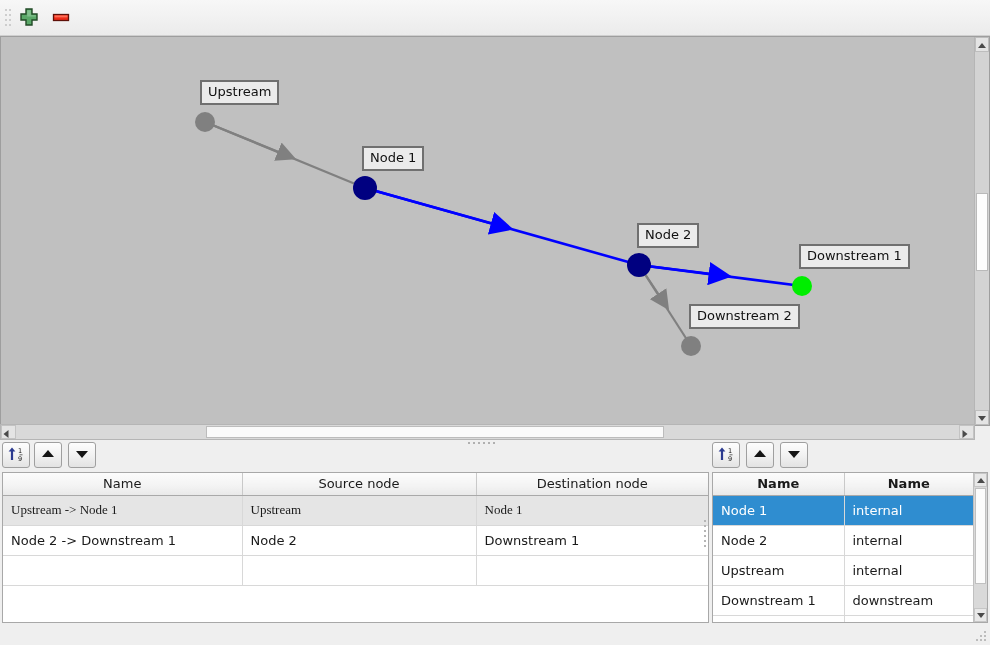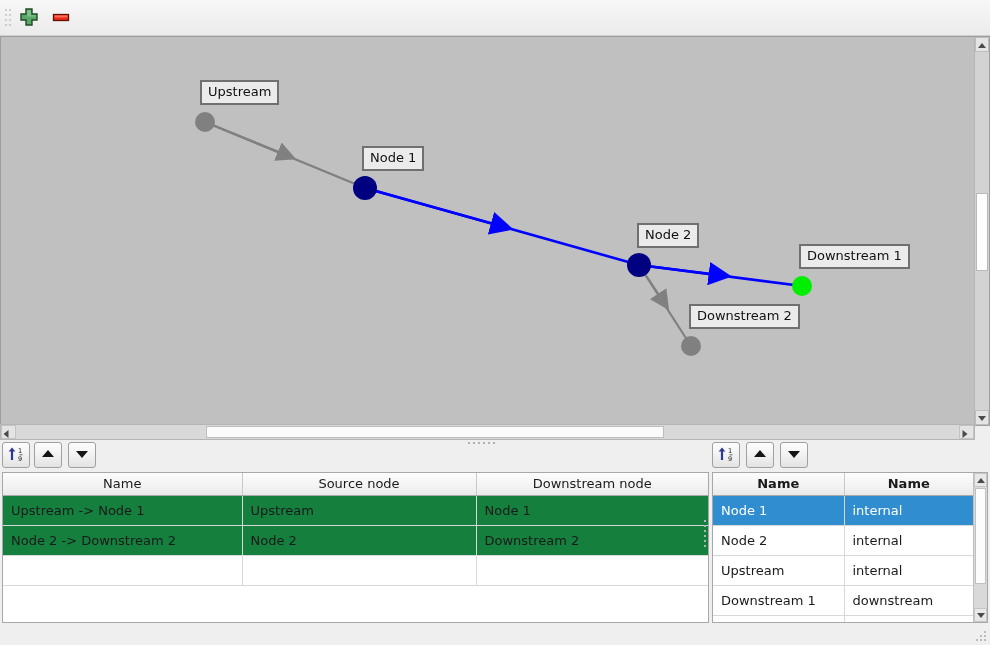--- a/index.html
+++ b/index.html
@@ -134,21 +134,21 @@
     text-align: center; padding: 0 4px; box-sizing: border-box;
   }
   table.grid th:last-child { border-right: none; }
   table.grid.bold-head th { font-weight: bold; }
   table.grid td {
     height: 30px; font-size: 13px; color: #1a1a1a;
     border-right: 1px solid #d8d8d8; border-bottom: 1px solid #d8d8d8;
     padding: 0 8px; box-sizing: border-box; white-space: nowrap; overflow: hidden;
   }
   table.grid td:last-child { border-right: none; }
-  tr.alt td { background: #15803d; }
+  tr.alt td { background: #e5e5e5; font-family: Liberation Serif, serif; }
   tr.sel td { background: #2f8dd0; color: #ffffff; }
 
   .rscroll {
     position: absolute; right: 0; top: 0; width: 14px; height: 149px;
     background: #d9d9d9; border-left: 1px solid #c0c0c0; box-sizing: border-box;
   }
   .rscroll .arr { position: absolute; left: 0; width: 13px; height: 14px; background: #e8e8e8; border: 1px solid #c6c6c6; box-sizing: border-box; }
   .rscroll .arr.up { top: 0; }
   .rscroll .arr.down { bottom: 0; }
   .rscroll .thumb { position: absolute; left: 1px; top: 15px; width: 11px; height: 96px; background: #fcfcfc; border: 1px solid #c0c0c0; box-sizing: border-box; }
@@ -322,33 +322,33 @@
     <table class="grid">
       <colgroup>
           <col style="width:239px">
           <col style="width:234px">
           <col>
         </colgroup>
       <thead>
         <tr>
           <th>Name</th>
           <th>Source node</th>
-          <th>Downstream node</th>
+          <th>Destination node</th>
         </tr>
       </thead>
       <tbody>
         <tr class="alt">
           <td>Upstream -&gt; Node 1</td>
           <td>Upstream</td>
           <td>Node 1</td>
         </tr>
-        <tr class="alt">
-          <td>Node 2 -&gt; Downstream 2</td>
+        <tr>
+          <td>Node 2 -&gt; Downstream 1</td>
           <td>Node 2</td>
-          <td>Downstream 2</td>
+          <td>Downstream 1</td>
         </tr>
         <tr>
           <td></td>
           <td></td>
           <td></td>
         </tr>
       </tbody>
     </table>
   </div>
 

